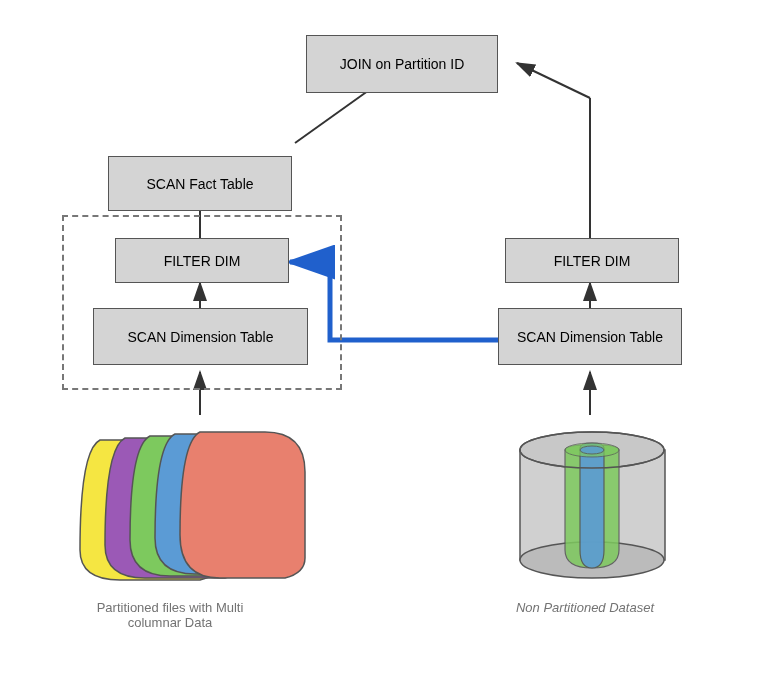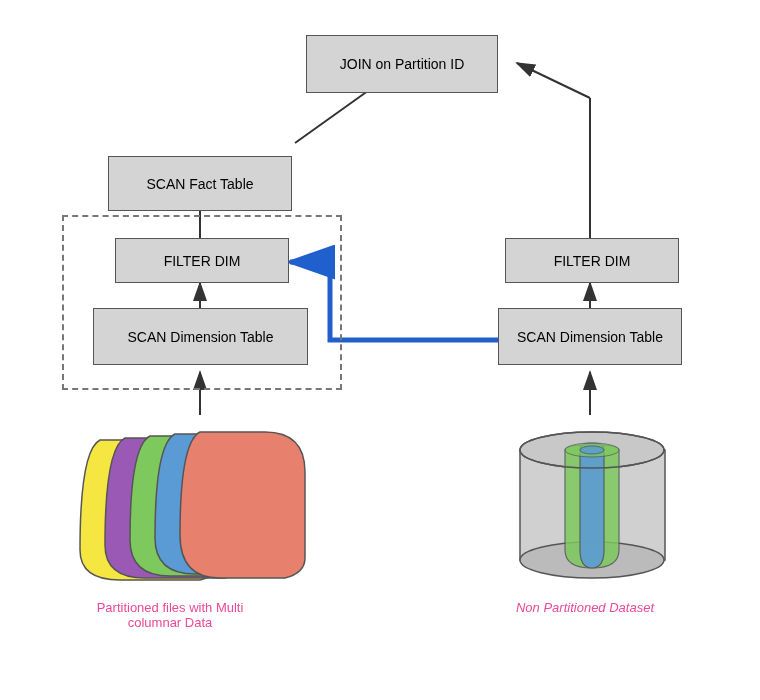--- a/index.html
+++ b/index.html
@@ -29,21 +29,21 @@
     }
     .dashed-box {
       position: absolute;
       border: 2px dashed #777;
       background: transparent;
     }
     .label-text {
       position: absolute;
       font-size: 13px;
       text-align: center;
-      color: #ec4899;
+      color: #737373;
     }
     svg.arrows {
       position: absolute;
       top: 0;
       left: 0;
       width: 760px;
       height: 700px;
       pointer-events: none;
     }
   </style>

